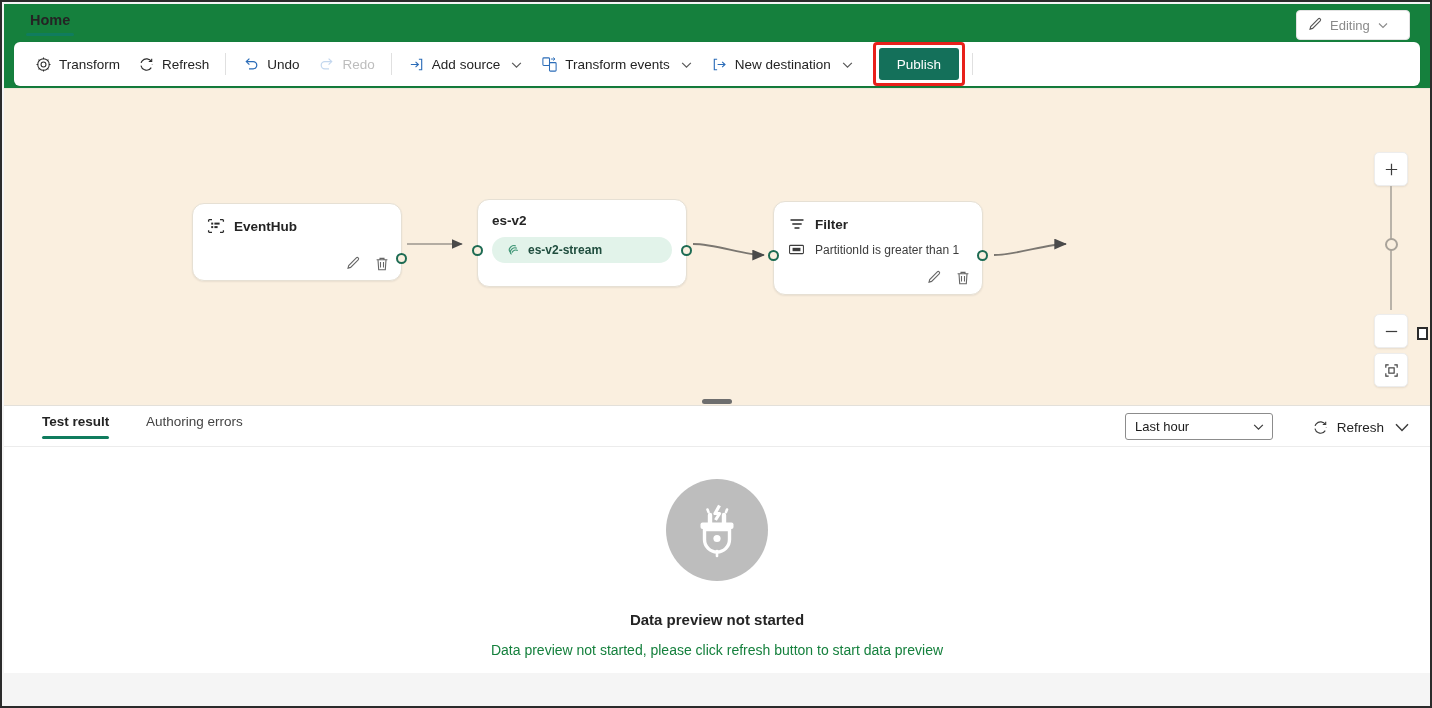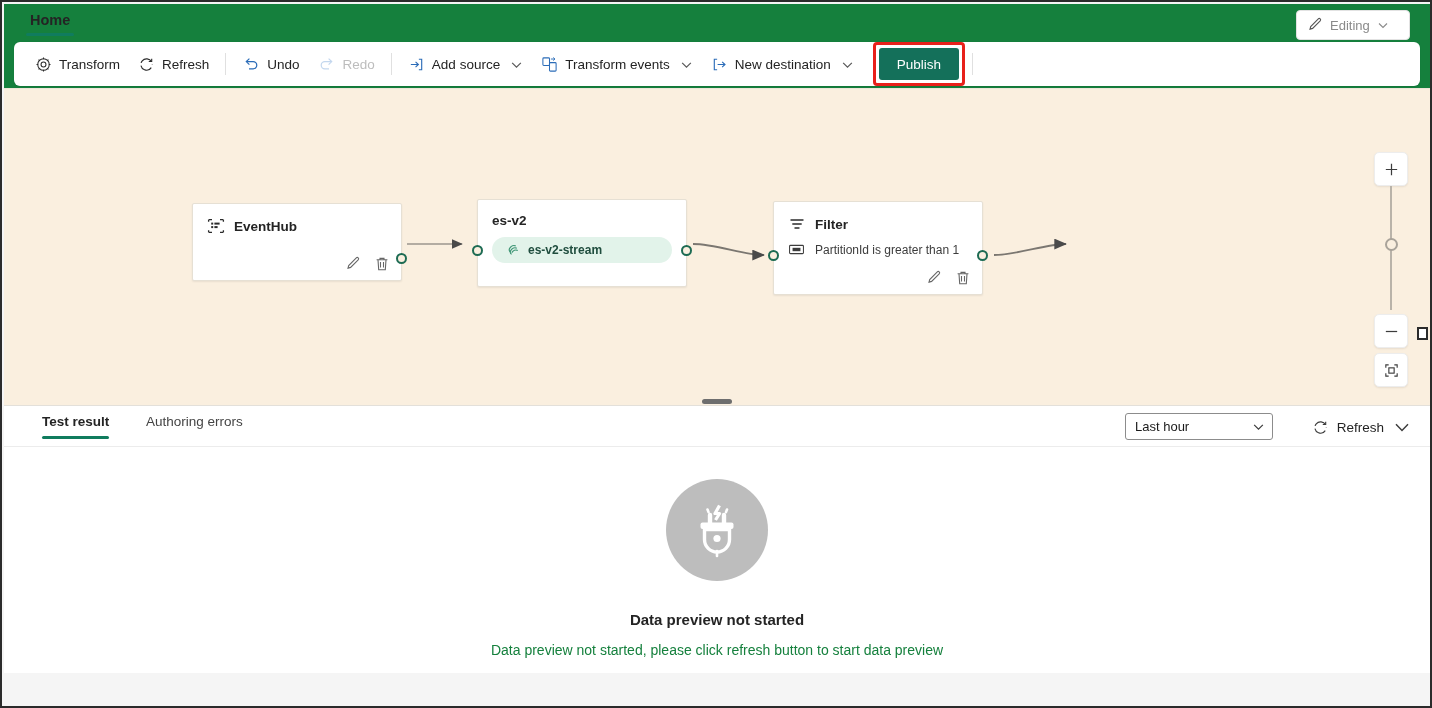--- a/index.html
+++ b/index.html
@@ -92,21 +92,21 @@
     position: absolute; left: 2px; top: 86px;
     width: 1426px; height: 310px;
     background: #faefdf;
     border-top: 1px solid #eee6d8;
     overflow: hidden;
   }
   .node {
     position: absolute;
     background: #ffffff;
     border: 1px solid #e6e0d4;
-    border-radius: 2px;
+    border-radius: 12px;
     box-shadow: 0 1px 2px rgba(0,0,0,0.07);
   }
   .node.selected { border: 1.5px solid #5a5a5a; box-shadow: none; }
   .node-title {
     display: flex; align-items: center; gap: 9px;
     font-size: 13.5px; font-weight: bold; color: #242424;
     padding: 13px 14px 0 14px;
   }
   .node-sub {
     font-size: 13px; color: #b8b2a7;

